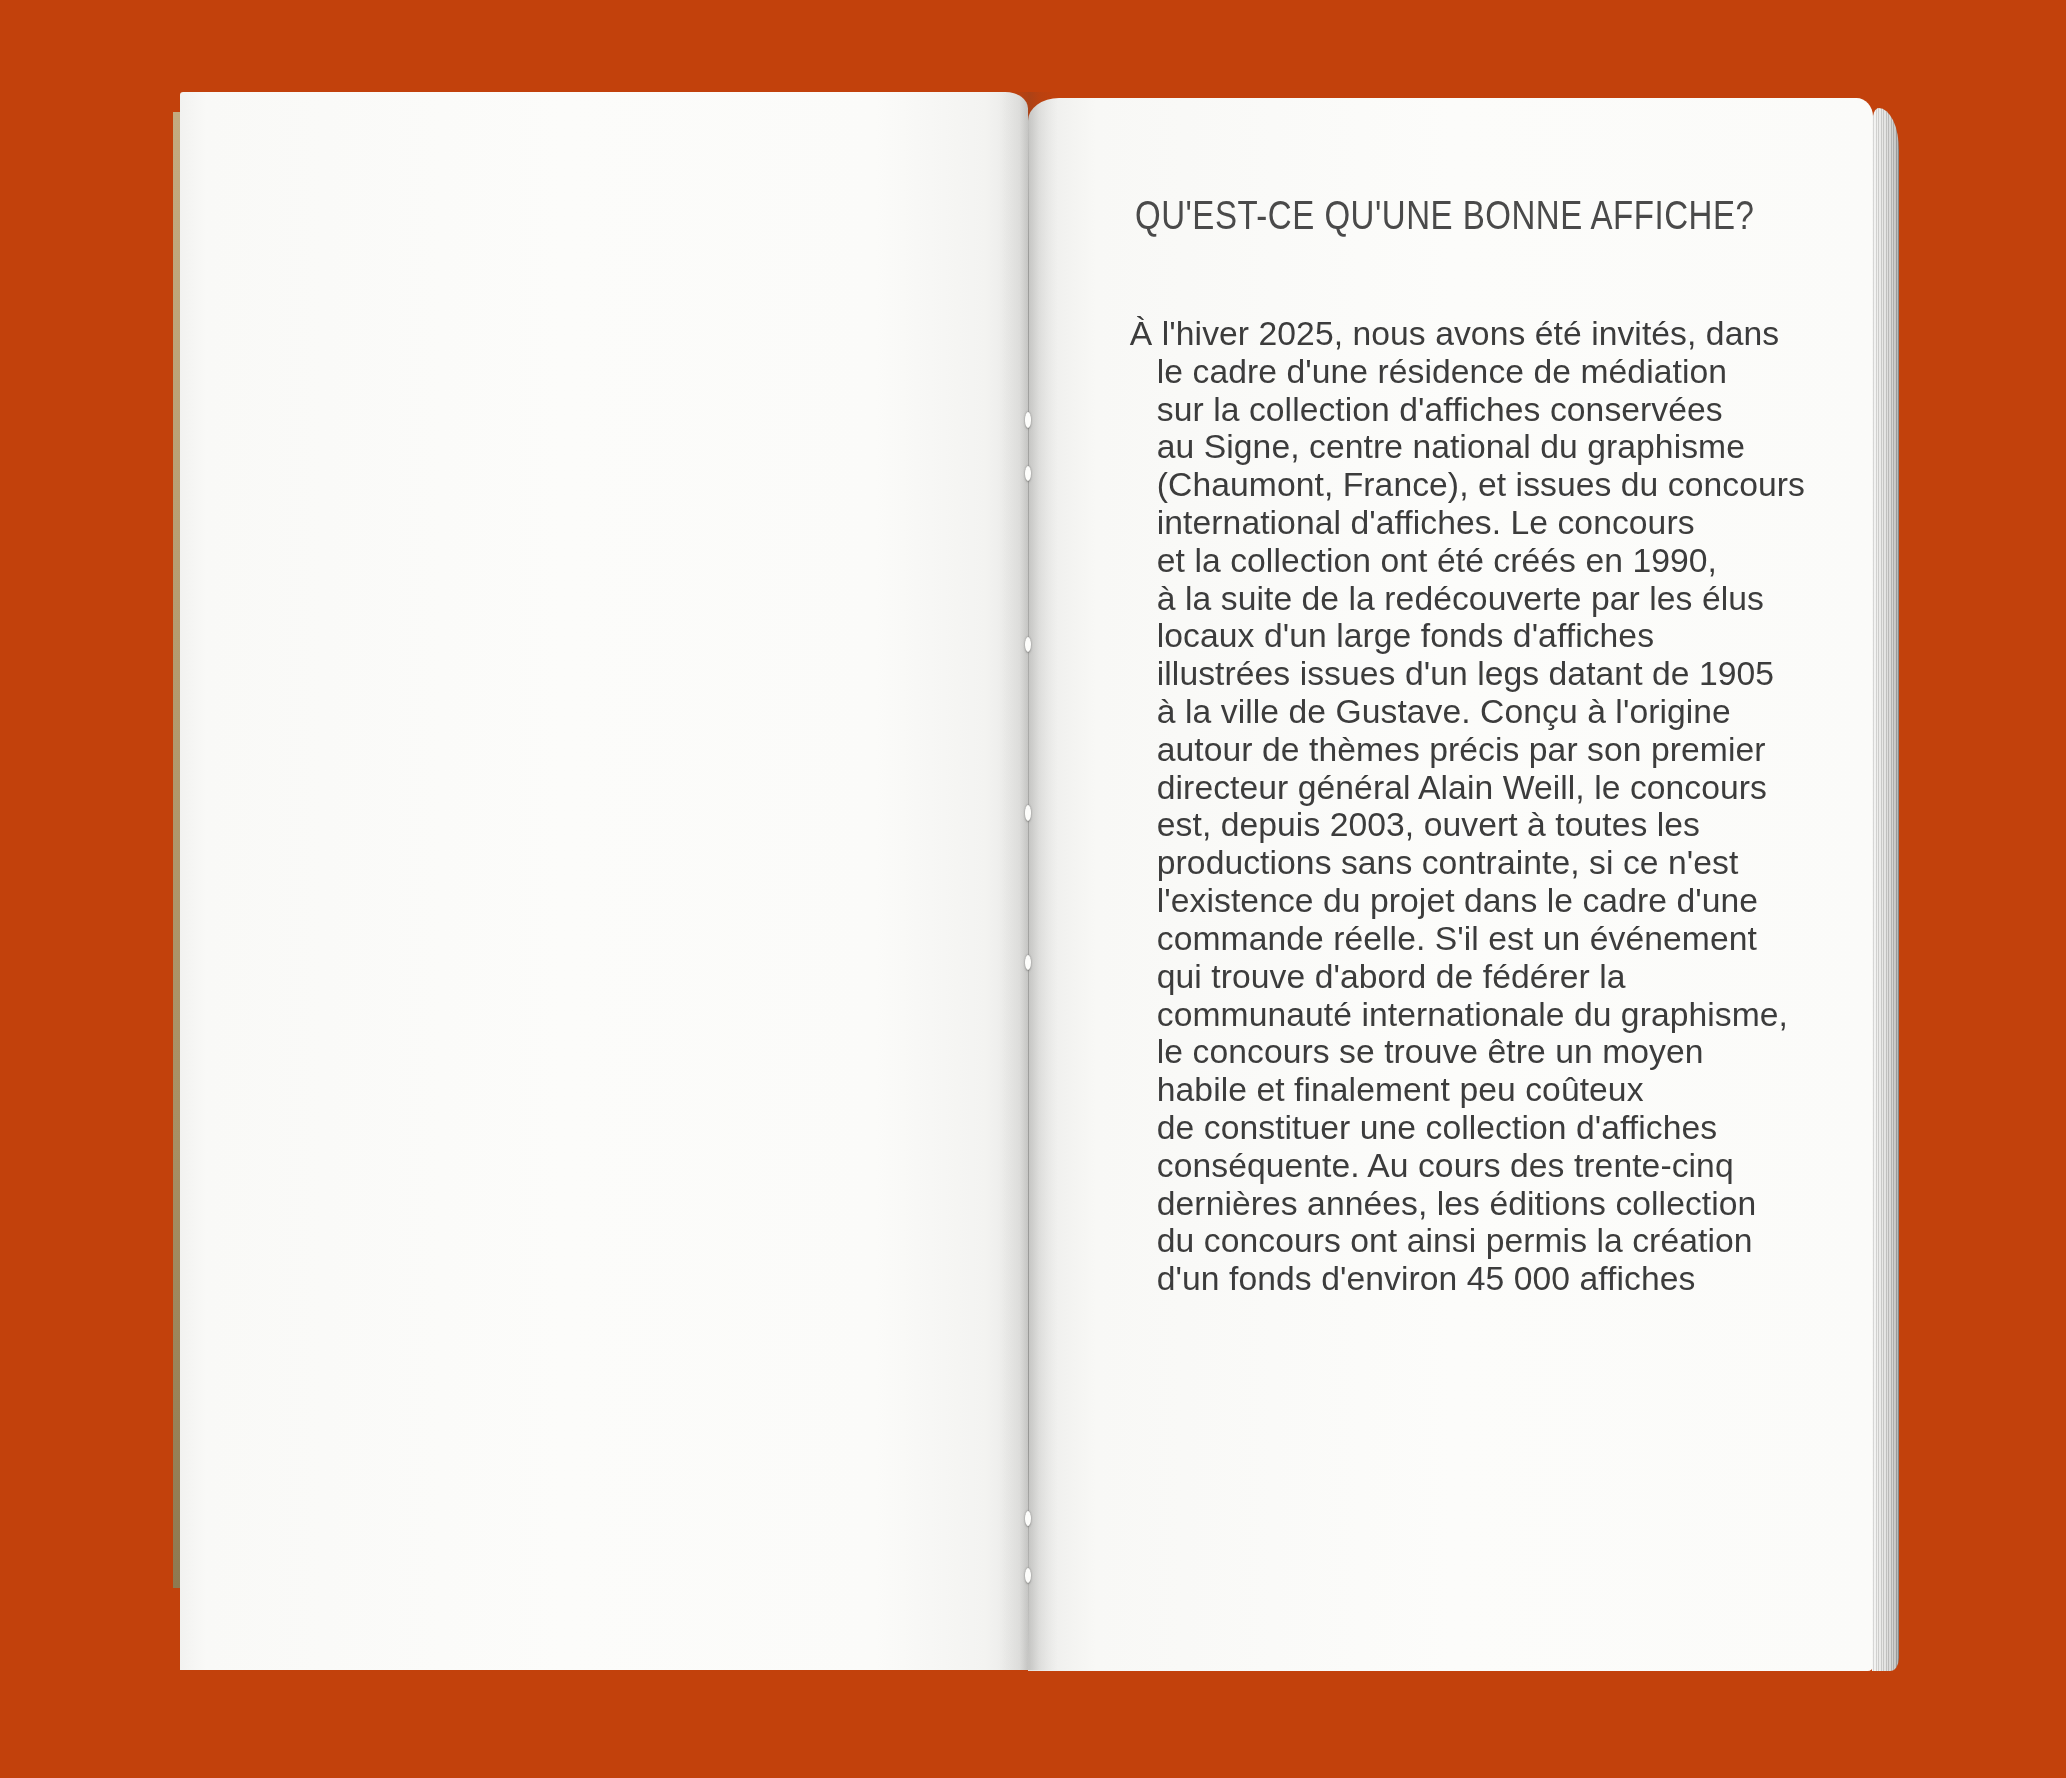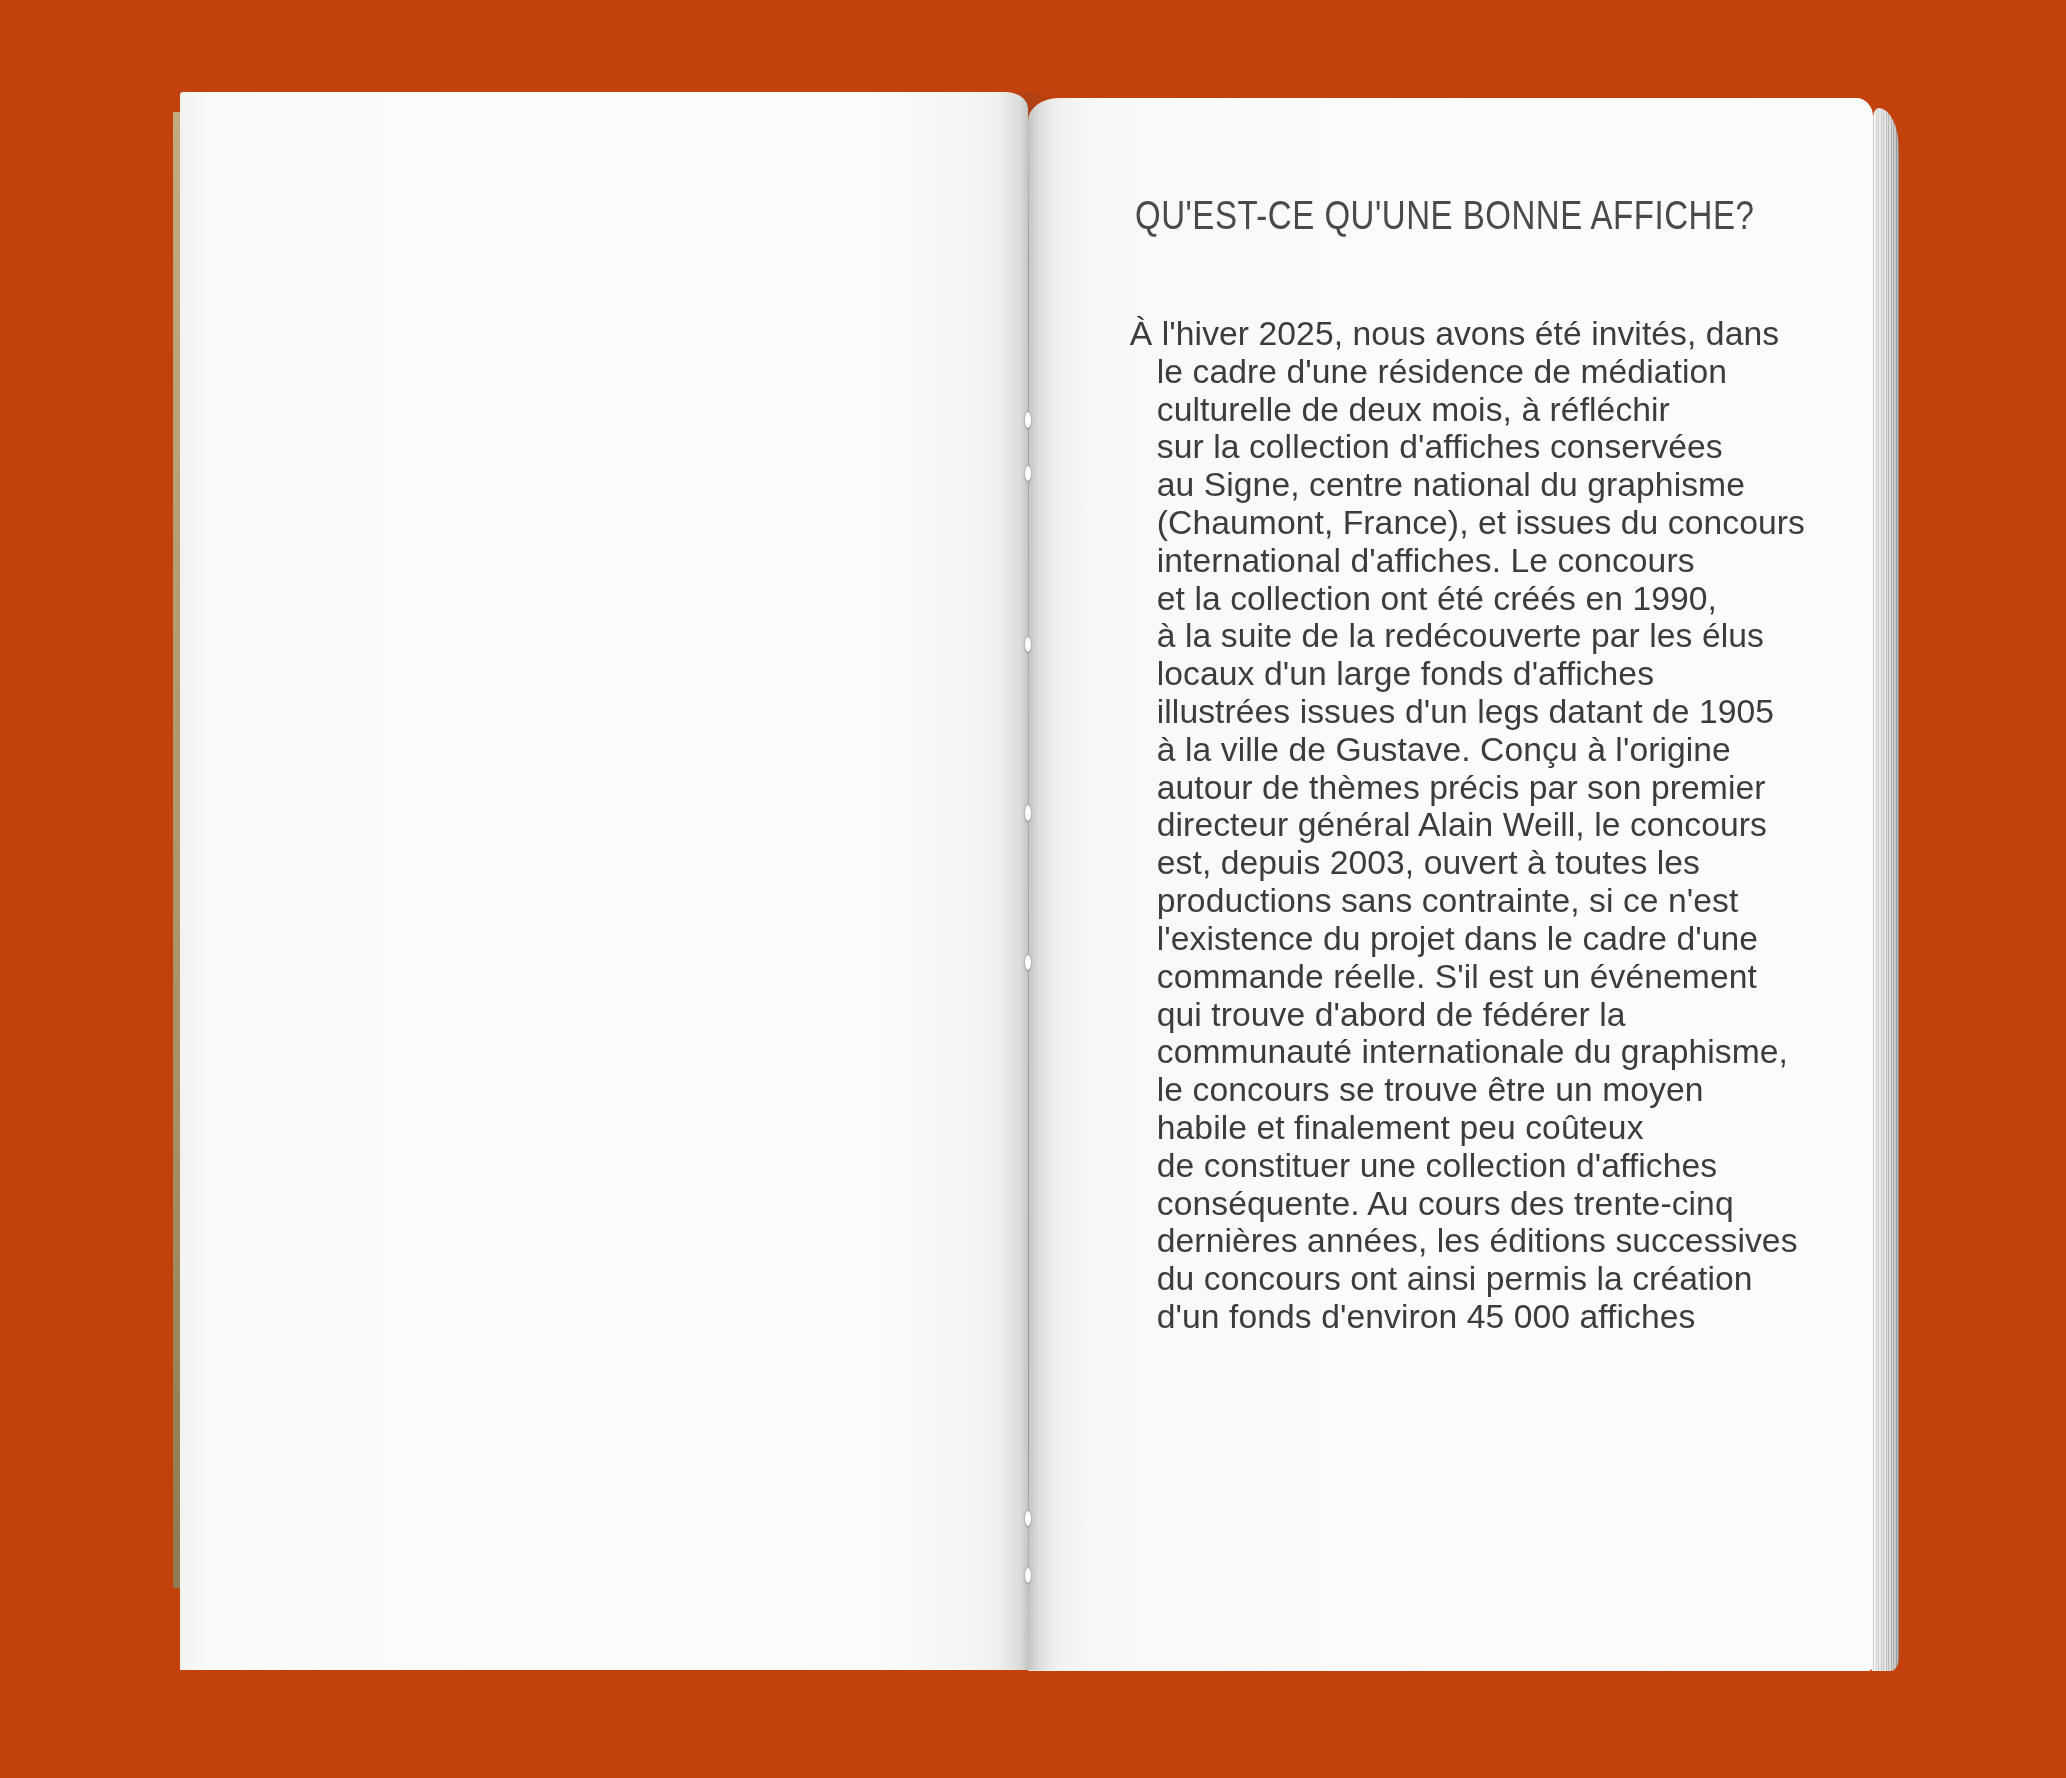--- a/index.html
+++ b/index.html
@@ -125,21 +125,20 @@
 
   <div class="edge-tan"></div>
 
   <div class="page-left"></div>
 
   <div class="page-right">
     <div class="page-title">QU'EST-CE QU'UNE BONNE AFFICHE?</div>
     <div class="body-copy">
         <div class="body-line first">À l'hiver 2025, nous avons été invités, dans</div>
         <div class="body-line">le cadre d'une résidence de médiation</div>
-        <div class="body-line">culturelle de deux mois, à réfléchir</div>
         <div class="body-line">sur la collection d'affiches conservées</div>
         <div class="body-line">au Signe, centre national du graphisme</div>
         <div class="body-line">(Chaumont, France), et issues du concours</div>
         <div class="body-line">international d'affiches. Le concours</div>
         <div class="body-line">et la collection ont été créés en 1990,</div>
         <div class="body-line">à la suite de la redécouverte par les élus</div>
         <div class="body-line">locaux d'un large fonds d'affiches</div>
         <div class="body-line">illustrées issues d'un legs datant de 1905</div>
         <div class="body-line">à la ville de Gustave. Conçu à l'origine</div>
         <div class="body-line">autour de thèmes précis par son premier</div>
@@ -147,21 +146,21 @@
         <div class="body-line">est, depuis 2003, ouvert à toutes les</div>
         <div class="body-line">productions sans contrainte, si ce n'est</div>
         <div class="body-line">l'existence du projet dans le cadre d'une</div>
         <div class="body-line">commande réelle. S'il est un événement</div>
         <div class="body-line">qui trouve d'abord de fédérer la</div>
         <div class="body-line">communauté internationale du graphisme,</div>
         <div class="body-line">le concours se trouve être un moyen</div>
         <div class="body-line">habile et finalement peu coûteux</div>
         <div class="body-line">de constituer une collection d'affiches</div>
         <div class="body-line">conséquente. Au cours des trente-cinq</div>
-        <div class="body-line">dernières années, les éditions successives</div>
+        <div class="body-line">dernières années, les éditions collection</div>
         <div class="body-line">du concours ont ainsi permis la création</div>
         <div class="body-line">d'un fonds d'environ 45 000 affiches</div>
       </div>
   </div>
 
   <div class="fore-edge"></div>
 
   <div class="gutter-shade"></div>
   <div class="gutter-crease"></div>
 

